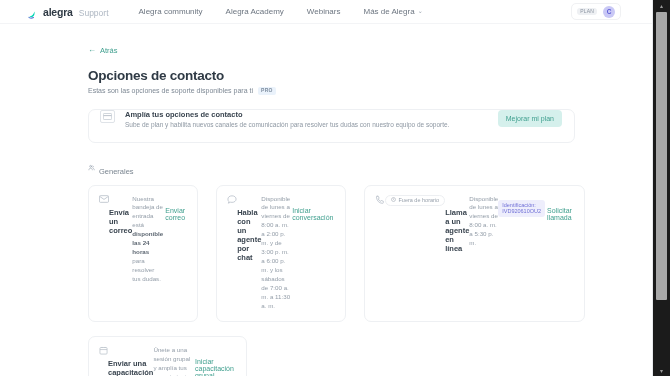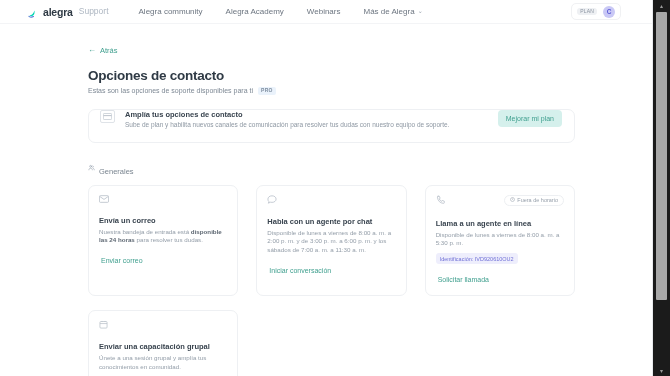--- a/index.html
+++ b/index.html
@@ -19,21 +19,21 @@
 
   
   .site-header {
     position: absolute; top: 0; left: 0;
     width: 653px; height: 24px;
     background: #ffffff;
     display: flex; align-items: center;
     padding-left: 28px;
     border-bottom: 1px solid #f3f4f6;
   }
-  .brand { display: flex; align-items: flex-start; gap: 4px; }
+  .brand { display: flex; align-items: flex-end; gap: 4px; }
   .brand-mark { width: 11px; height: 11px; position: relative; }
   .brand-name {
     font-size: 10.5px; font-weight: 700; color: #2f3a45;
     letter-spacing: -0.2px;
   }
   .brand-sub {
     font-size: 8.5px; color: #aeb7c2; font-weight: 400;
     margin-left: 2px;
   }
   .nav { display: flex; align-items: center; margin-left: 30px; gap: 23px; }
@@ -135,21 +135,21 @@
     display: grid;
     grid-template-columns: repeat(3, 1fr);
     gap: 0 18px;
   }
   .card {
     border: 1px solid #eef0f3;
     border-radius: 7px;
     background: #ffffff;
     padding: 9px 10px 10px 10px;
     position: relative;
-    display: flex; flex-direction: column;
+    display: flex; flex-direction: row;
   }
   .card-top { display: flex; align-items: flex-start; justify-content: space-between; }
   .card-icon { color: #b9c1ca; display: flex; }
   .status-chip {
     display: inline-flex; align-items: center; gap: 2px;
     border: 1px solid #edeff2; border-radius: 8px;
     padding: 1.5px 5px;
     font-size: 5.5px; color: #98a1ac; white-space: nowrap;
     background: #ffffff;
   }

